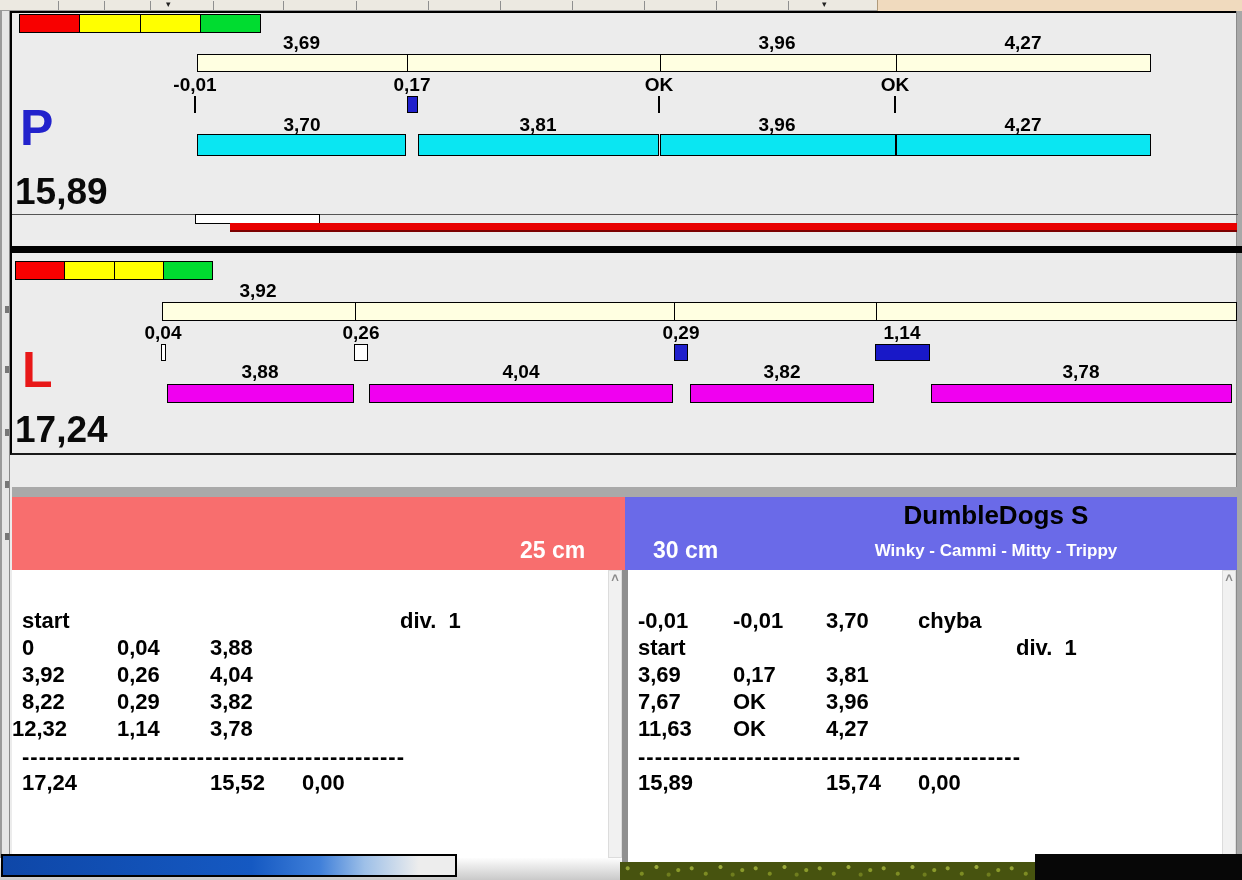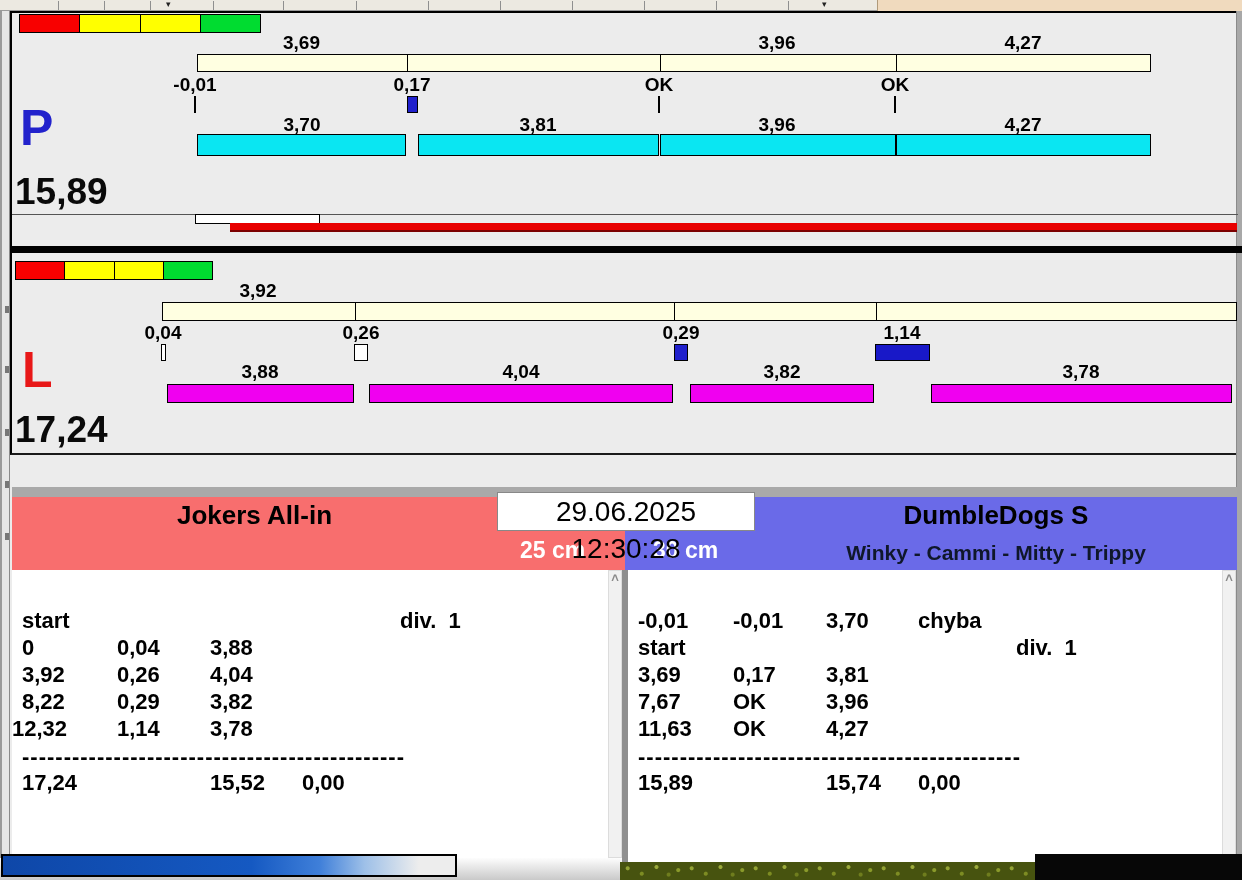--- a/index.html
+++ b/index.html
@@ -140,32 +140,29 @@
     <div class="abs bar" style="left:678px;top:131px;width:184px;height:19px;background:#f000f0;"></div>
     <div class="abs bar" style="left:919px;top:131px;width:301px;height:19px;background:#f000f0;"></div>
 
     <span class="abs b" style="left:10px;top:92px;font-size:50px;line-height:50px;color:#e81818;">L</span>
     <span class="abs b" style="left:3px;top:158px;font-size:37px;line-height:37px;color:#0a0a0a;">17,24</span>
   </div>
 
   <div class="abs" style="left:12px;top:487px;width:1225px;height:10px;background:#a9a9a9;"></div>
 
   <div class="abs" style="left:12px;top:497px;width:613px;height:73px;background:#f86e6e;">
-    <div class="abs ctr b" style="left:0;top:3px;width:485px;font-size:26px;color:#000;">Jokers All-in</div>
     <div class="abs b" style="left:508px;top:40px;font-size:23px;color:#fff;">25 cm</div>
   </div>
 
   <div class="abs" style="left:625px;top:497px;width:612px;height:73px;background:#6a6ae8;">
     <div class="abs ctr b" style="left:130px;top:3px;width:482px;font-size:26px;color:#000;">DumbleDogs S</div>
-    <div class="abs ctr b" style="left:130px;top:44px;width:482px;font-size:21px;color:#0f172a;">Winky - Cammi - Mitty - Trippy</div>
+    <div class="abs ctr b" style="left:130px;top:44px;width:482px;font-size:17px;color:#ffffff;">Winky - Cammi - Mitty - Trippy</div>
     <div class="abs b" style="left:28px;top:40px;font-size:23px;color:#fff;">30 cm</div>
   </div>
 
-  <div class="abs ctr" style="left:497px;top:492px;width:258px;height:39px;background:#fff;border:1px solid #888;
-              font-size:28px;line-height:37px;color:#000;">29.06.2025 12:30:28</div>
 
   <div class="abs" style="left:12px;top:570px;width:596px;height:288px;background:#fff;">
     <div class="abs" style="left:0;top:10px;width:100%;height:24px;">
       <span class="abs cell" style="left:10px;">start</span>
       <span class="abs cell" style="left:388px;">div.  1</span>
     </div>
     <div class="abs" style="left:0;top:37px;width:100%;height:24px;">
       <span class="abs cell" style="left:10px;">0</span>
       <span class="abs cell" style="left:105px;">0,04</span>
       <span class="abs cell" style="left:198px;">3,88</span>

